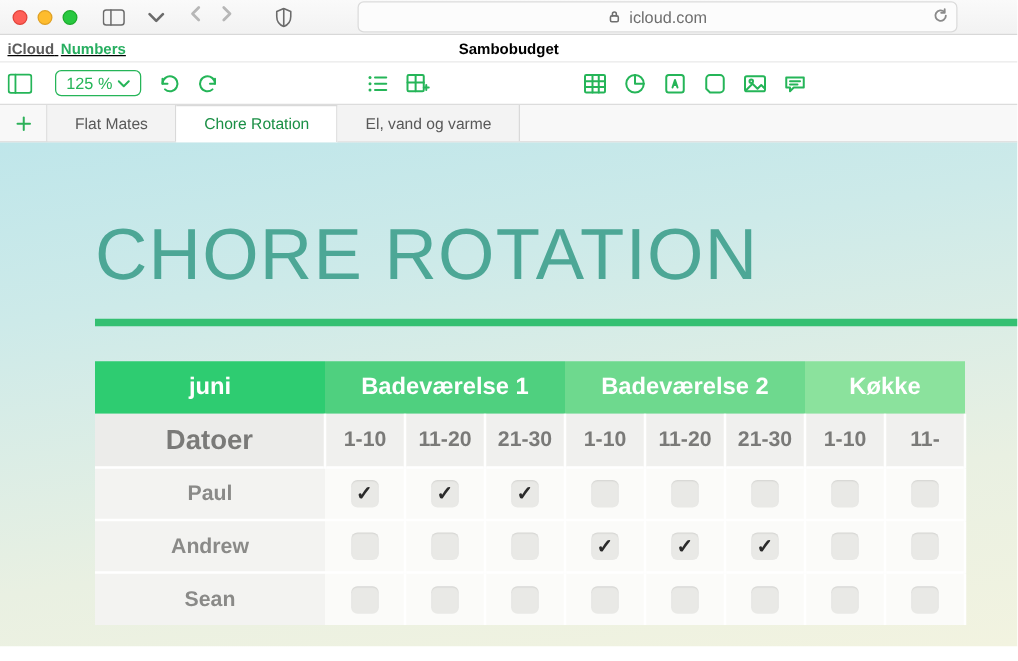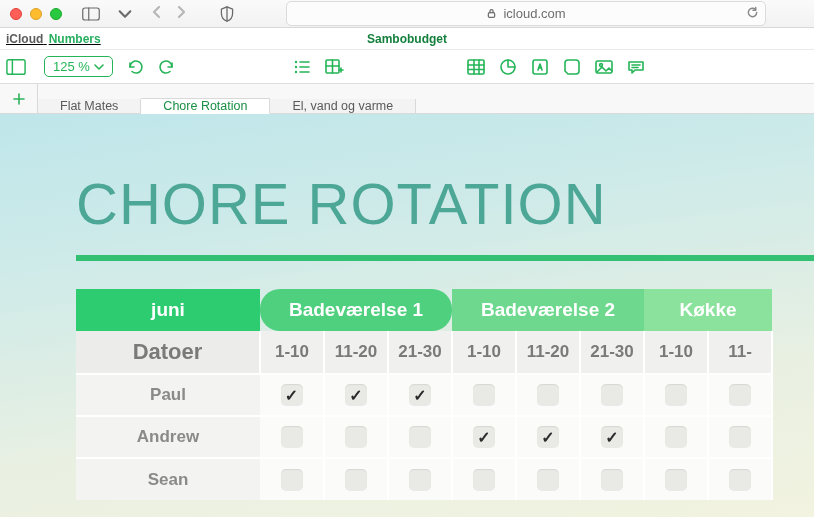--- a/index.html
+++ b/index.html
@@ -19,21 +19,21 @@
 .address-wrap { flex:1; display:flex; justify-content:center; }
 .address-bar { width:480px; height:25px; background:#fcfcfc; border:1px solid #dbdbdb; border-radius:5px; display:flex; align-items:center; justify-content:center; gap:6px; color:#6e6e6e; font-size:13px; position:relative; }
 .address-bar .lock { width:11px; height:11px; }
 .reload { position:absolute; right:6px; color:#8a8a8a; }
 .shield { margin-left:18px; }
 
 
 .sub-header { height:22px; display:flex; align-items:center; padding:0 6px; border-bottom:1px solid #e9e9e9; font-size:12px; position:relative;text-decoration:underline; }
 .brand-icloud { color:#5c5c5c; font-weight:600; }
 .brand-app { color:#27ae60; font-weight:600; margin-left:2px; }
-.doc-title { position:absolute; left:50%; transform:translateX(-50%); color:#15803d; font-weight:600; font-size:12px; }
+.doc-title { position:absolute; left:50%; transform:translateX(-50%); color:#000000; font-weight:600; font-size:12px; }
 
 
 .toolbar { height:34px; border-bottom:1px solid #dcdcdc; display:flex; align-items:center; padding:0 6px; position:relative; }
 .toolbar .grp { display:flex; align-items:center; gap:12px; }
 .toolbar .grp.left { }
 .toolbar .grp.center { position:absolute; left:292px; }
 .toolbar .grp.right { position:absolute; left:466px; }
 .tool-icon { color:#25b558; display:flex; align-items:center; justify-content:center; }
 .tool-icon svg { width:20px; height:20px; }
 .zoom { display:flex; align-items:center; gap:4px; border:1px solid #25b558; border-radius:5px; padding:2px 8px; color:#25b558; font-size:13px; margin-left:6px; }
@@ -48,21 +48,21 @@
 
 .canvas { height:calc(529px - 40px - 22px - 34px - 30px); background:linear-gradient(172deg,#bfe6ea 0%,#cdeae9 28%,#e9f0e2 70%,#f2f3e0 100%); padding:56px 0 0 76px; overflow:hidden; position:relative; }
 .title-big { font-size:58px; font-weight:300; letter-spacing:1px; color:#4da796; text-transform:uppercase; font-family: "Avenir Next", "Helvetica Neue", sans-serif; }
 .title-underline { height:6px; background:#34c072; margin-top:18px; width:900px; }
 
 
 .chore-table { border-collapse:collapse; margin-top:28px; font-family:"Avenir Next","Helvetica Neue",sans-serif; }
 .chore-table th, .chore-table td { text-align:center; }
 .hdr-row th { color:#fff; font-weight:700; font-size:19px; padding:10px 0; }
 .hdr-month { background:#2ecc71; width:184px; text-align:center; }
-.hdr-g1 { background:#4fd07f;border-radius:20px; }
+.hdr-g1 { background:#4fd07f; }
 .hdr-g2 { background:#6ed98e; }
 .hdr-g3 { background:#8be29d; }
 .sub-row th { background:#f0f0ee; color:#7a7a78; font-size:17px; font-weight:700; padding:8px 0; width:64px; border-right:2px solid #fff; }
 .sub-row th.datoer { width:184px; background:#ececea; font-weight:700; font-size:22px; }
 .name-cell { background:#f3f3f1; color:#8a8a88; font-size:17px; font-weight:600; text-align:center; width:184px; padding:10px 0; border-top:2px solid #fff; }
 .cell { background:#fbfbf9; width:64px; height:42px; border-top:2px solid #fff; border-right:2px solid #fff; }
 .checkbox { width:22px; height:22px; border-radius:5px; background:#e9e9e6; margin:0 auto; display:flex; align-items:center; justify-content:center; box-shadow:inset 0 1px 1px rgba(0,0,0,.08); }
 .checkbox.checked::after { content:"✓"; font-size:16px; font-weight:800; color:#2b2b2b; }
 
 
@@ -218,21 +218,21 @@
   </div>
 </div>
 
 <div class="sheet-tabs">
   <div class="add-tab">
     <svg viewBox="0 0 14 14" width="14" height="14">
         <line x1="7" y1="2" x2="7" y2="12"></line>
         <line x1="2" y1="7" x2="12" y2="7"></line>
       </svg>
   </div>
-  <div id="tabs-container" style="display:flex;align-items:flex-end;">
+  <div id="tabs-container" style="display:flex;">
       <div class="tab">Flat Mates</div>
       <div class="tab active">Chore Rotation</div>
       <div class="tab">El, vand og varme</div>
     </div>
 </div>
 
 <div class="canvas">
   <div class="title-big">Chore Rotation</div>
   <div class="title-underline"></div>
   <table class="chore-table">

